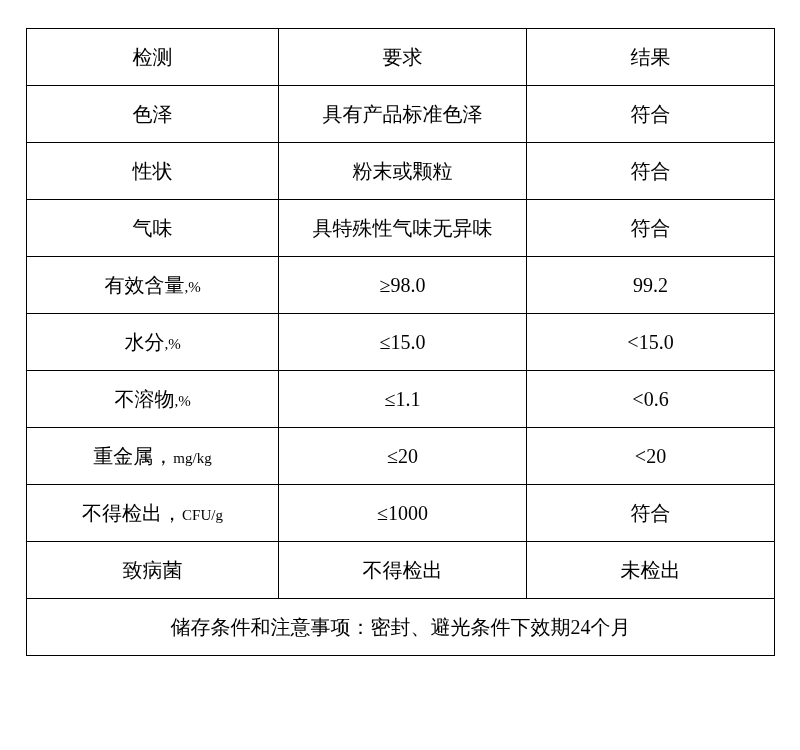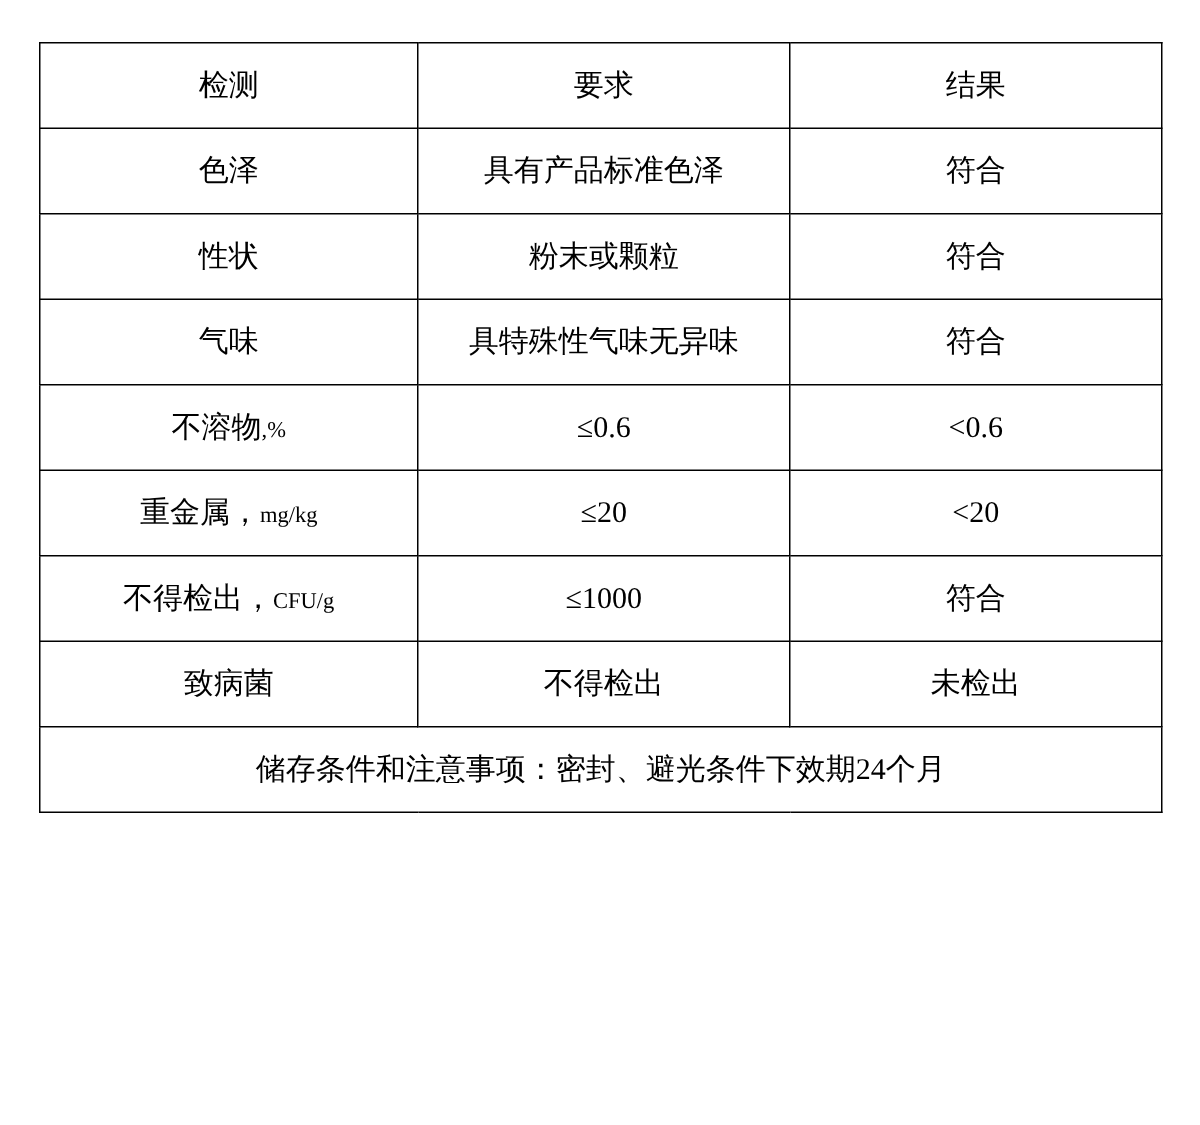--- a/index.html
+++ b/index.html
@@ -111,28 +111,50 @@
             <span class="cell-inner"><span>气味</span><span class="small-unit"></span></span>
           </td>
         <td>
             <span class="cell-inner">具特殊性气味无异味</span>
           </td>
         <td>
             <span class="cell-inner">符合</span>
           </td>
       </tr>
 
-
+      <tr>
+        <td>
+            <span class="cell-inner"><span>有效含量</span><span class="small-unit">,%</span></span>
+          </td>
+        <td>
+            <span class="cell-inner">≥98.0</span>
+          </td>
+        <td>
+            <span class="cell-inner">99.2</span>
+          </td>
+      </tr>
+
+      <tr>
+        <td>
+            <span class="cell-inner"><span>水分</span><span class="small-unit">,%</span></span>
+          </td>
+        <td>
+            <span class="cell-inner">≤15.0</span>
+          </td>
+        <td>
+            <span class="cell-inner">&lt;15.0</span>
+          </td>
+      </tr>
 
       <tr>
         <td>
             <span class="cell-inner"><span>不溶物</span><span class="small-unit">,%</span></span>
           </td>
         <td>
-            <span class="cell-inner">≤0.6</span>
+            <span class="cell-inner">≤1.1</span>
           </td>
         <td>
             <span class="cell-inner">&lt;0.6</span>
           </td>
       </tr>
 
 
 
       <tr>
         <td>

